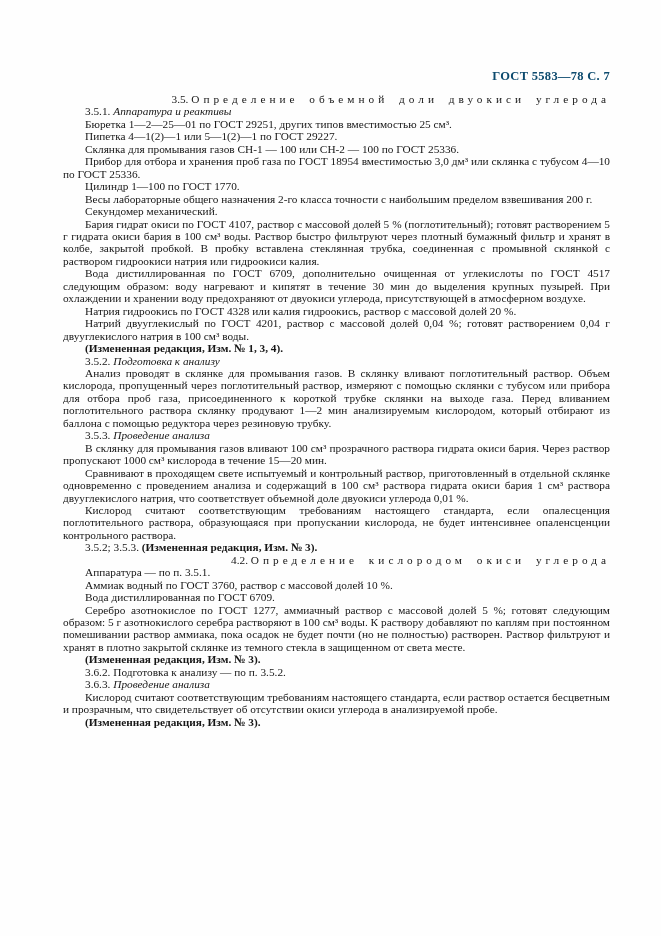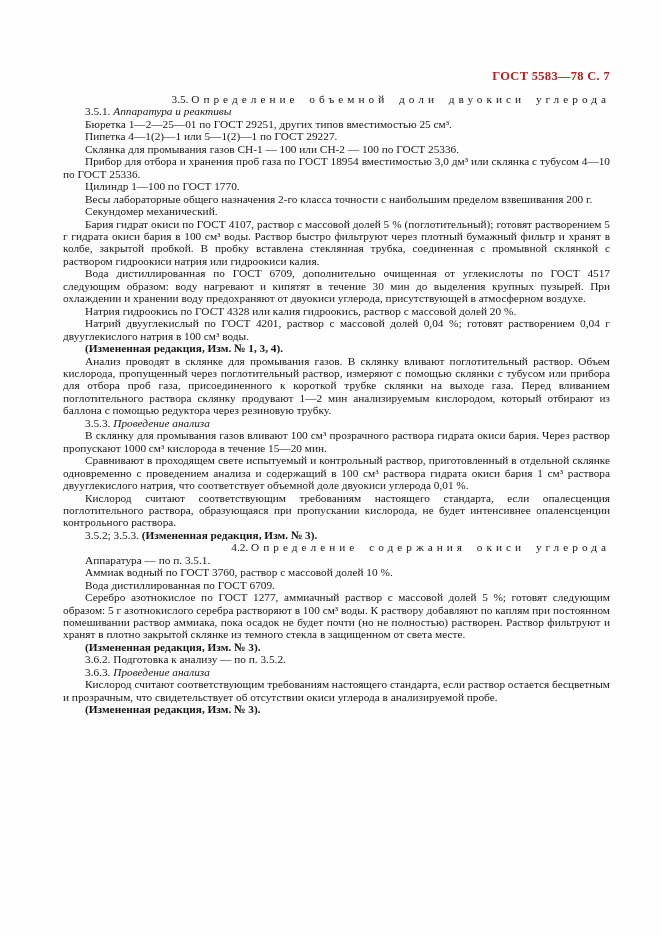--- a/index.html
+++ b/index.html
@@ -18,21 +18,21 @@
   }
   .gost-header {
     position: absolute;
     top: 69px;
     left: 63px;
     width: 547px;
     text-align: right;
     font-weight: bold;
     font-size: 12.5px;
     letter-spacing: 0.3px;
-    color: #b91c1c;
+    color: #0c4a6e;
   }
   .doc-body {
     position: absolute;
     top: 93px;
     left: 63px;
     width: 547px;
   }
   p.para {
     margin: 0;
     padding: 0;
@@ -64,27 +64,28 @@
       <p class="para para--body"><span class="run run-normal">Склянка для промывания газов СН-1 — 100 или СН-2 — 100 по ГОСТ 25336.</span></p>
       <p class="para para--body"><span class="run run-normal">Прибор для отбора и хранения проб газа по ГОСТ 18954 вместимостью 3,0 дм³ или склянка с тубусом 4—10 по ГОСТ 25336.</span></p>
       <p class="para para--body"><span class="run run-normal">Цилиндр 1—100 по ГОСТ 1770.</span></p>
       <p class="para para--body"><span class="run run-normal">Весы лабораторные общего назначения 2-го класса точности с наибольшим пределом взвешивания 200 г.</span></p>
       <p class="para para--body"><span class="run run-normal">Секундомер механический.</span></p>
       <p class="para para--body"><span class="run run-normal">Бария гидрат окиси по ГОСТ 4107, раствор с массовой долей 5 % (поглотительный); готовят растворением 5 г гидрата окиси бария в 100 см³ воды. Раствор быстро фильтруют через плотный бумажный фильтр и хранят в колбе, закрытой пробкой. В пробку вставлена стеклянная трубка, соединенная с промывной склянкой с раствором гидроокиси натрия или гидроокиси калия.</span></p>
       <p class="para para--body"><span class="run run-normal">Вода дистиллированная по ГОСТ 6709, дополнительно очищенная от углекислоты по ГОСТ 4517 следующим образом: воду нагревают и кипятят в течение 30 мин до выделения крупных пузырей. При охлаждении и хранении воду предохраняют от двуокиси углерода, присутствующей в атмосферном воздухе.</span></p>
       <p class="para para--body"><span class="run run-normal">Натрия гидроокись по ГОСТ 4328 или калия гидроокись, раствор с массовой долей 20 %.</span></p>
       <p class="para para--body"><span class="run run-normal">Натрий двууглекислый по ГОСТ 4201, раствор с массовой долей 0,04 %; готовят растворением 0,04 г двууглекислого натрия в 100 см³ воды.</span></p>
       <p class="para para--amendment"><span class="run run-bold">(Измененная редакция, Изм. № 1, 3, 4).</span></p>
+      <p class="para para--subheading"><span class="run run-normal">3.5.2. </span><span class="run run-italic">Подготовка к анализу</span></p>
       <p class="para para--body"><span class="run run-normal">Анализ проводят в склянке для промывания газов. В склянку вливают поглотительный раствор. Объем кислорода, пропущенный через поглотительный раствор, измеряют с помощью склянки с тубусом или прибора для отбора проб газа, присоединенного к короткой трубке склянки на выходе газа. Перед вливанием поглотительного раствора склянку продувают 1—2 мин анализируемым кислородом, который отбирают из баллона с помощью редуктора через резиновую трубку.</span></p>
       <p class="para para--subheading"><span class="run run-normal">3.5.3. </span><span class="run run-italic">Проведение анализа</span></p>
       <p class="para para--body"><span class="run run-normal">В склянку для промывания газов вливают 100 см³ прозрачного раствора гидрата окиси бария. Через раствор пропускают 1000 см³ кислорода в течение 15—20 мин.</span></p>
       <p class="para para--body"><span class="run run-normal">Сравнивают в проходящем свете испытуемый и контрольный раствор, приготовленный в отдельной склянке одновременно с проведением анализа и содержащий в 100 см³ раствора гидрата окиси бария 1 см³ раствора двууглекислого натрия, что соответствует объемной доле двуокиси углерода 0,01 %.</span></p>
       <p class="para para--body"><span class="run run-normal">Кислород считают соответствующим требованиям настоящего стандарта, если опалесценция поглотительного раствора, образующаяся при пропускании кислорода, не будет интенсивнее опаленсценции контрольного раствора.</span></p>
       <p class="para para--body"><span class="run run-normal">3.5.2; 3.5.3. </span><span class="run run-bold">(Измененная редакция, Изм. № 3).</span></p>
-      <p class="para para--heading"><span class="run run-normal">4.2. </span><span class="run run-spaced">Определение содержания окиси углерода</span></p>
+      <p class="para para--heading"><span class="run run-normal">4.2. </span><span class="run run-spaced">Определение кислородом окиси углерода</span></p>
       <p class="para para--body"><span class="run run-normal">Аппаратура — по п. 3.5.1.</span></p>
       <p class="para para--body"><span class="run run-normal">Аммиак водный по ГОСТ 3760, раствор с массовой долей 10 %.</span></p>
       <p class="para para--body"><span class="run run-normal">Вода дистиллированная по ГОСТ 6709.</span></p>
       <p class="para para--body"><span class="run run-normal">Серебро азотнокислое по ГОСТ 1277, аммиачный раствор с массовой долей 5 %; готовят следующим образом: 5 г азотнокислого серебра растворяют в 100 см³ воды. К раствору добавляют по каплям при постоянном помешивании раствор аммиака, пока осадок не будет почти (но не полностью) растворен. Раствор фильтруют и хранят в плотно закрытой склянке из темного стекла в защищенном от света месте.</span></p>
       <p class="para para--amendment"><span class="run run-bold">(Измененная редакция, Изм. № 3).</span></p>
       <p class="para para--body"><span class="run run-normal">3.6.2. Подготовка к анализу — по п. 3.5.2.</span></p>
       <p class="para para--subheading"><span class="run run-normal">3.6.3. </span><span class="run run-italic">Проведение анализа</span></p>
       <p class="para para--body"><span class="run run-normal">Кислород считают соответствующим требованиям настоящего стандарта, если раствор остается бесцветным и прозрачным, что свидетельствует об отсутствии окиси углерода в анализируемой пробе.</span></p>
       <p class="para para--amendment"><span class="run run-bold">(Измененная редакция, Изм. № 3).</span></p>
     </div>

